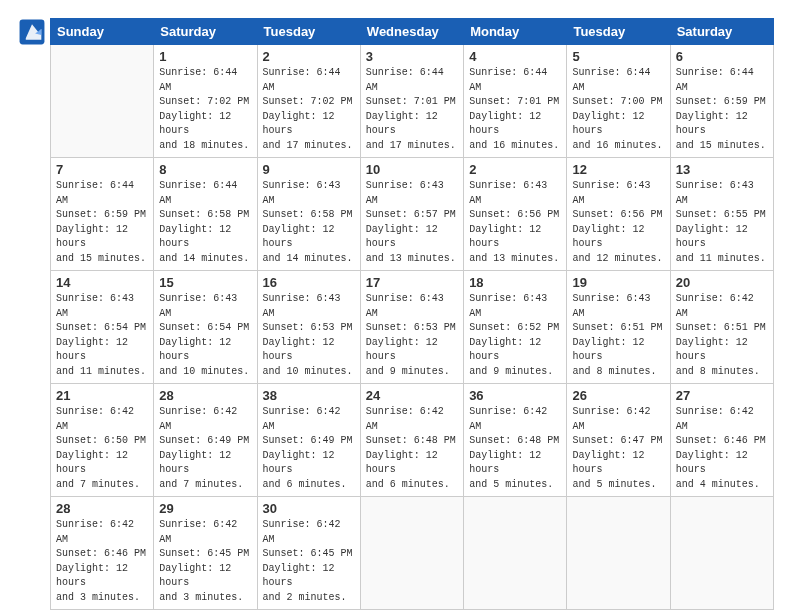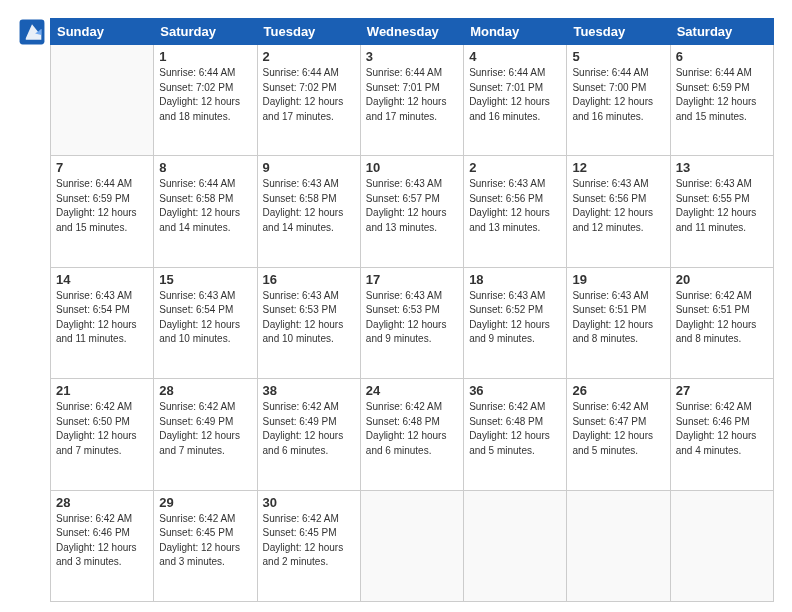--- a/index.html
+++ b/index.html
@@ -81,20 +81,21 @@
     .day-num {
       font-weight: bold;
       font-size: 13px;
       display: block;
       margin-bottom: 2px;
     }
     .day-info {
       font-size: 10px;
       line-height: 1.45;
       color: #333;
+      font-family: Liberation Mono, monospace;
     }
     .empty-cell {
       background: #f9f9f9;
     }
     .week-row td {
       height: 82px;
     }
   </style>
 </head>
 <body>

